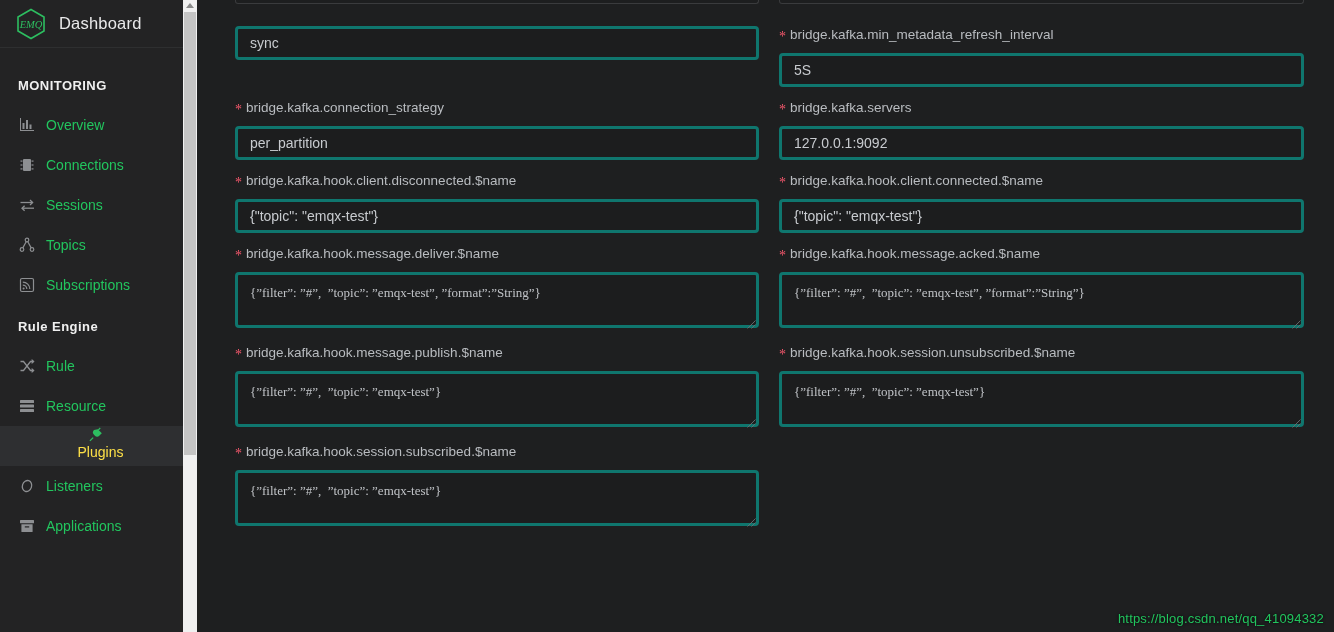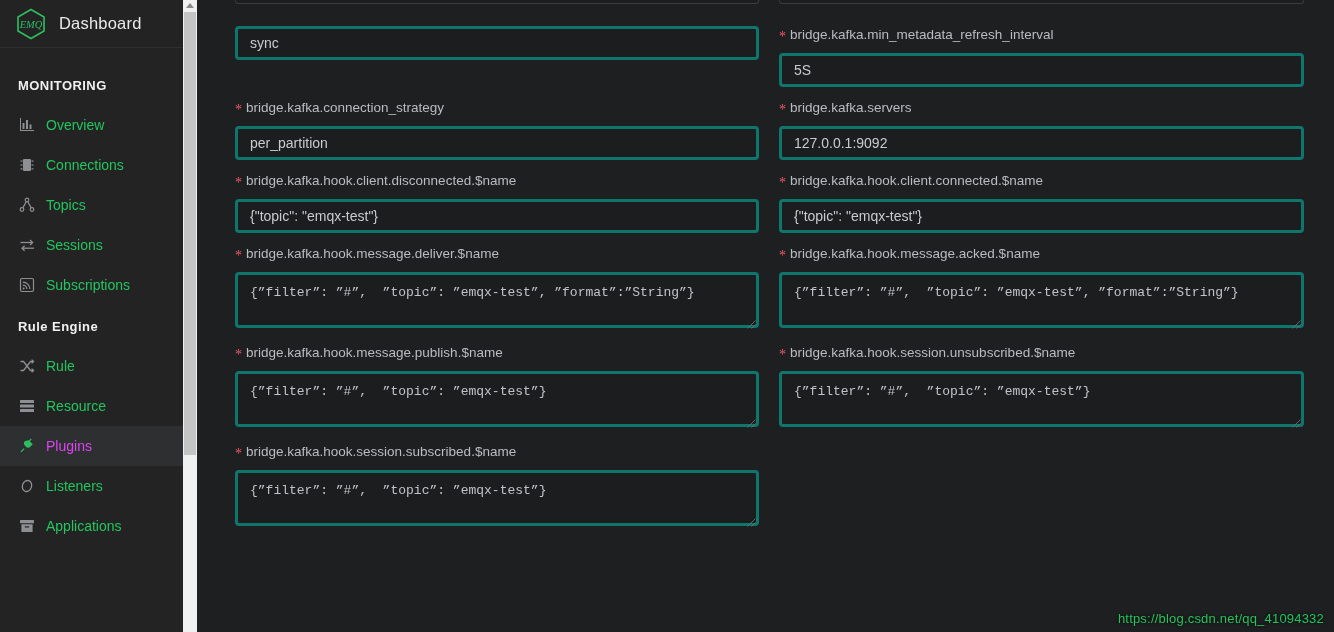--- a/index.html
+++ b/index.html
@@ -58,21 +58,22 @@
   .nav-item .ico {
     width: 18px; height: 18px;
     flex: 0 0 18px;
     margin-right: 10px;
     display: flex; align-items: center; justify-content: center;
     color: #8d8f92;
   }
   .nav-item .ico svg { display: block; }
   .nav-item.active {
     background: #2e2f31;
-    color: #d946ef;
+    color: #fde047;
+    flex-direction: column;
   }
   .nav-item.active .ico { color: #2dbe60; }
 
   
   .scroll-gutter {
     position: absolute;
     left: 183px; top: 0;
     width: 14px; height: 632px;
     background: #f0f0f0;
     z-index: 6;
@@ -164,21 +165,21 @@
     height: 34px;
     line-height: 32px;
     outline: none;
     font-family: "Liberation Sans", sans-serif;
   }
   .ctl.area {
     height: 56px;
     padding: 8px 12px;
     line-height: 20px;
     resize: none;
-    font-family: Liberation Mono, monospace;
+    font-family: Liberation Serif, serif;
     font-size: 13px;
     letter-spacing: 0px;
     color: #c0c3c7;
     overflow: hidden;
     white-space: pre;
   }
   .area-wrap { position: relative; }
   .area-wrap .grip {
     position: absolute;
     right: 3px; bottom: 3px;
@@ -242,41 +243,41 @@
             <rect x="12.5" y="3.5" width="2" height="1.2"></rect>
             <rect x="12.5" y="7.4" width="2" height="1.2"></rect>
             <rect x="12.5" y="11.3" width="2" height="1.2"></rect>
           </svg>
         </span>
         <span>Connections</span>
       </div>
 
       <div class="nav-item">
         <span class="ico">
+          <svg width="17" height="16" viewBox="0 0 17 16" fill="none" stroke="currentColor" stroke-width="1.3">
+            <path d="M1.5 5.5h12"></path>
+              <path d="M11 3l2.6 2.5L11 8"></path>
+            <path d="M15 11.2h-12"></path>
+              <path d="M5.6 8.7L3 11.2l2.6 2.5"></path>
+          </svg>
+        </span>
+        <span>Sessions</span>
+      </div>
+
+      <div class="nav-item">
+        <span class="ico">
           <svg width="16" height="16" viewBox="0 0 16 16" fill="none" stroke="currentColor" stroke-width="1.2">
             <circle cx="8" cy="3" r="1.8"></circle>
             <circle cx="3" cy="12.5" r="1.8"></circle>
             <circle cx="13" cy="12.5" r="1.8"></circle>
             <path d="M7.2 4.7L3.8 10.9"></path>
             <path d="M8.8 4.7l3.4 6.2"></path>
           </svg>
         </span>
         <span>Topics</span>
-      </div>
-
-      <div class="nav-item">
-        <span class="ico">
-          <svg width="17" height="16" viewBox="0 0 17 16" fill="none" stroke="currentColor" stroke-width="1.3">
-            <path d="M1.5 5.5h12"></path>
-              <path d="M11 3l2.6 2.5L11 8"></path>
-            <path d="M15 11.2h-12"></path>
-              <path d="M5.6 8.7L3 11.2l2.6 2.5"></path>
-          </svg>
-        </span>
-        <span>Sessions</span>
       </div>
 
       <div class="nav-item">
         <span class="ico">
           <svg width="16" height="16" viewBox="0 0 16 16" fill="none" stroke="currentColor" stroke-width="1.2">
             <rect x="1.5" y="1.5" width="13" height="13" rx="1.5"></rect>
             <circle cx="4.6" cy="11.4" r="1" fill="currentColor" stroke="none"></circle>
             <path d="M3.8 8.1a4 4 0 0 1 4 4"></path>
             <path d="M3.8 5.1a7 7 0 0 1 7 7"></path>
           </svg>

